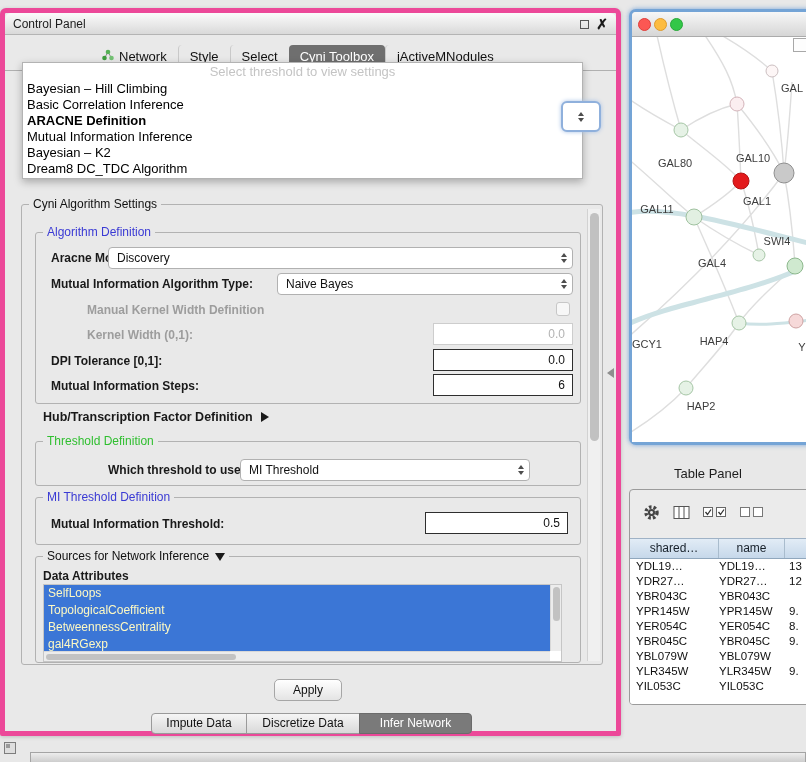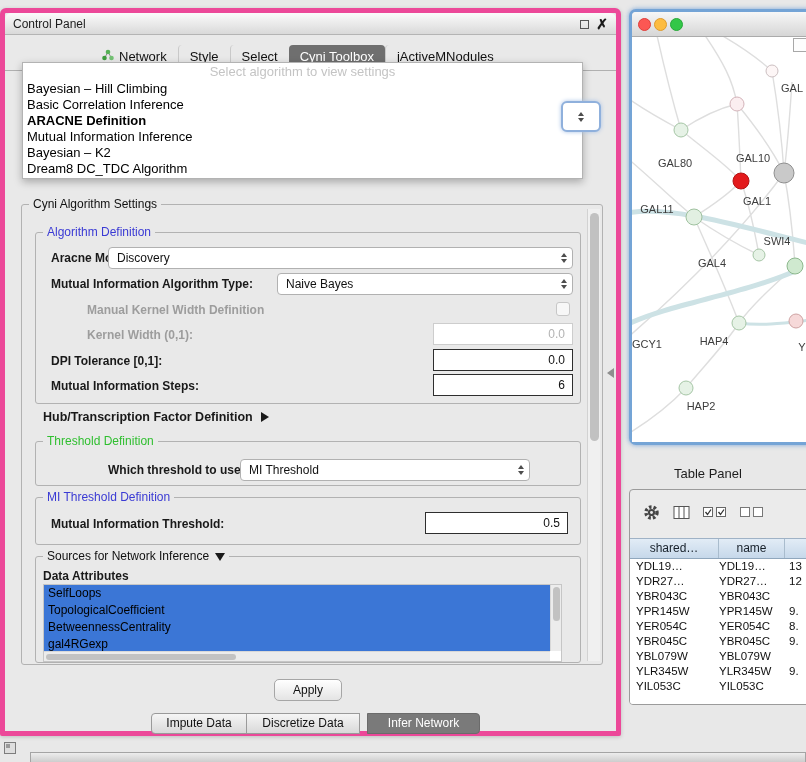--- a/index.html
+++ b/index.html
@@ -49,21 +49,21 @@
 
   .inp { position:absolute; height:22px; background:#fff; border:1px solid #2e2e2e; font-size:12px; color:#111;
          text-align:right; padding-right:7px; line-height:20px; }
   .inp.dis { border:1px solid #cdcdcd; color:#b3b3b3; }
   .chk { position:absolute; width:14px; height:14px; border:1px solid #c7c7c7; border-radius:3px; background:#f7f7f7; }
 
   .v-scroll { position:absolute; left:582px; top:196px; width:13px; height:452px; background:#f0f0f0; border-left:1px solid #d2d2d2; }
   .v-thumb  { position:absolute; left:2px; top:4px; width:9px; height:228px; background:#c1c1c1; border-radius:5px; }
 
   .attr-list { position:absolute; left:38px; top:571px; width:519px; height:78px; background:#fff; border:1px solid #c6c6c6; }
-  .attr-item { height:17px; line-height:17px; background:#3b76d6; color:#000000; font-size:12px; padding-left:4px;
+  .attr-item { height:17px; line-height:17px; background:#3b76d6; color:#fef9c3; font-size:12px; padding-left:4px;
                width:calc(100% - 11px); white-space:nowrap; overflow:hidden; }
   .attr-vscroll { position:absolute; right:0; top:0; width:11px; bottom:10px; background:#ececec; border-left:1px solid #d8d8d8; }
   .attr-vthumb  { position:absolute; left:2px; top:2px; width:7px; height:34px; background:#c2c2c2; border-radius:4px; }
   .attr-hscroll { position:absolute; left:0; bottom:0; right:11px; height:10px; background:#ececec; border-top:1px solid #d8d8d8; }
   .attr-hthumb  { position:absolute; left:2px; top:2px; width:190px; height:6px; background:#c2c2c2; border-radius:4px; }
 
   .apply-btn { position:absolute; left:269px; top:666px; width:68px; height:22px; border:1px solid #a6a6a6; border-radius:5px;
                background:linear-gradient(#ffffff,#e4e4e4); font-size:12px; text-align:center; line-height:20px; color:#111; }
 
   .seg { position:absolute; top:700px; height:21px; border:1px solid #9a9a9a; background:linear-gradient(#f5f5f5,#d9d9d9);
@@ -135,21 +135,21 @@
         </div>
       <div class="tab selected">
           <span>Cyni Toolbox</span>
         </div>
       <div class="tab sep">
           <span>jActiveMNodules</span>
         </div>
     </div>
 
     <div class="algo-popup">
-      <div class="algo-placeholder">Select algorithm to view settings</div>
+      <div class="algo-placeholder">Select threshold to view settings</div>
       <div class="algo-item">Bayesian – Hill Climbing</div>
       <div class="algo-item">Basic Correlation Inference</div>
       <div class="algo-item selected">ARACNE Definition</div>
       <div class="algo-item">Mutual Information Inference</div>
       <div class="algo-item">Bayesian – K2</div>
       <div class="algo-item">Dream8 DC_TDC Algorithm</div>
     </div>
     <div class="combo-frag">
       <span class="stepper" style="margin:0;">
         <span class="tri-up"></span>
@@ -237,21 +237,21 @@
         </div>
       <div class="attr-hscroll">
           <div class="attr-hthumb"></div>
         </div>
     </div>
 
     <div class="apply-btn">Apply</div>
 
     <div class="seg first" style="left:146px; width:96px;">Impute Data</div>
     <div class="seg" style="left:241px; width:114px;">Discretize Data</div>
-    <div class="seg last selected" style="left:362px; width:113px;">Infer Network</div>
+    <div class="seg last selected" style="left:354px; width:113px;">Infer Network</div>
   </div>
 
   <div class="split-arrow"></div>
 
   <div class="net-window">
     <div class="net-title">
       <span class="light" style="left:6px;  background:#fc5753; border:1px solid #df3e3a;"></span>
       <span class="light" style="left:22px; background:#fdbc40; border:1px solid #de9b2d;"></span>
       <span class="light" style="left:38px; background:#33c748; border:1px solid #27a839;"></span>
     </div>

